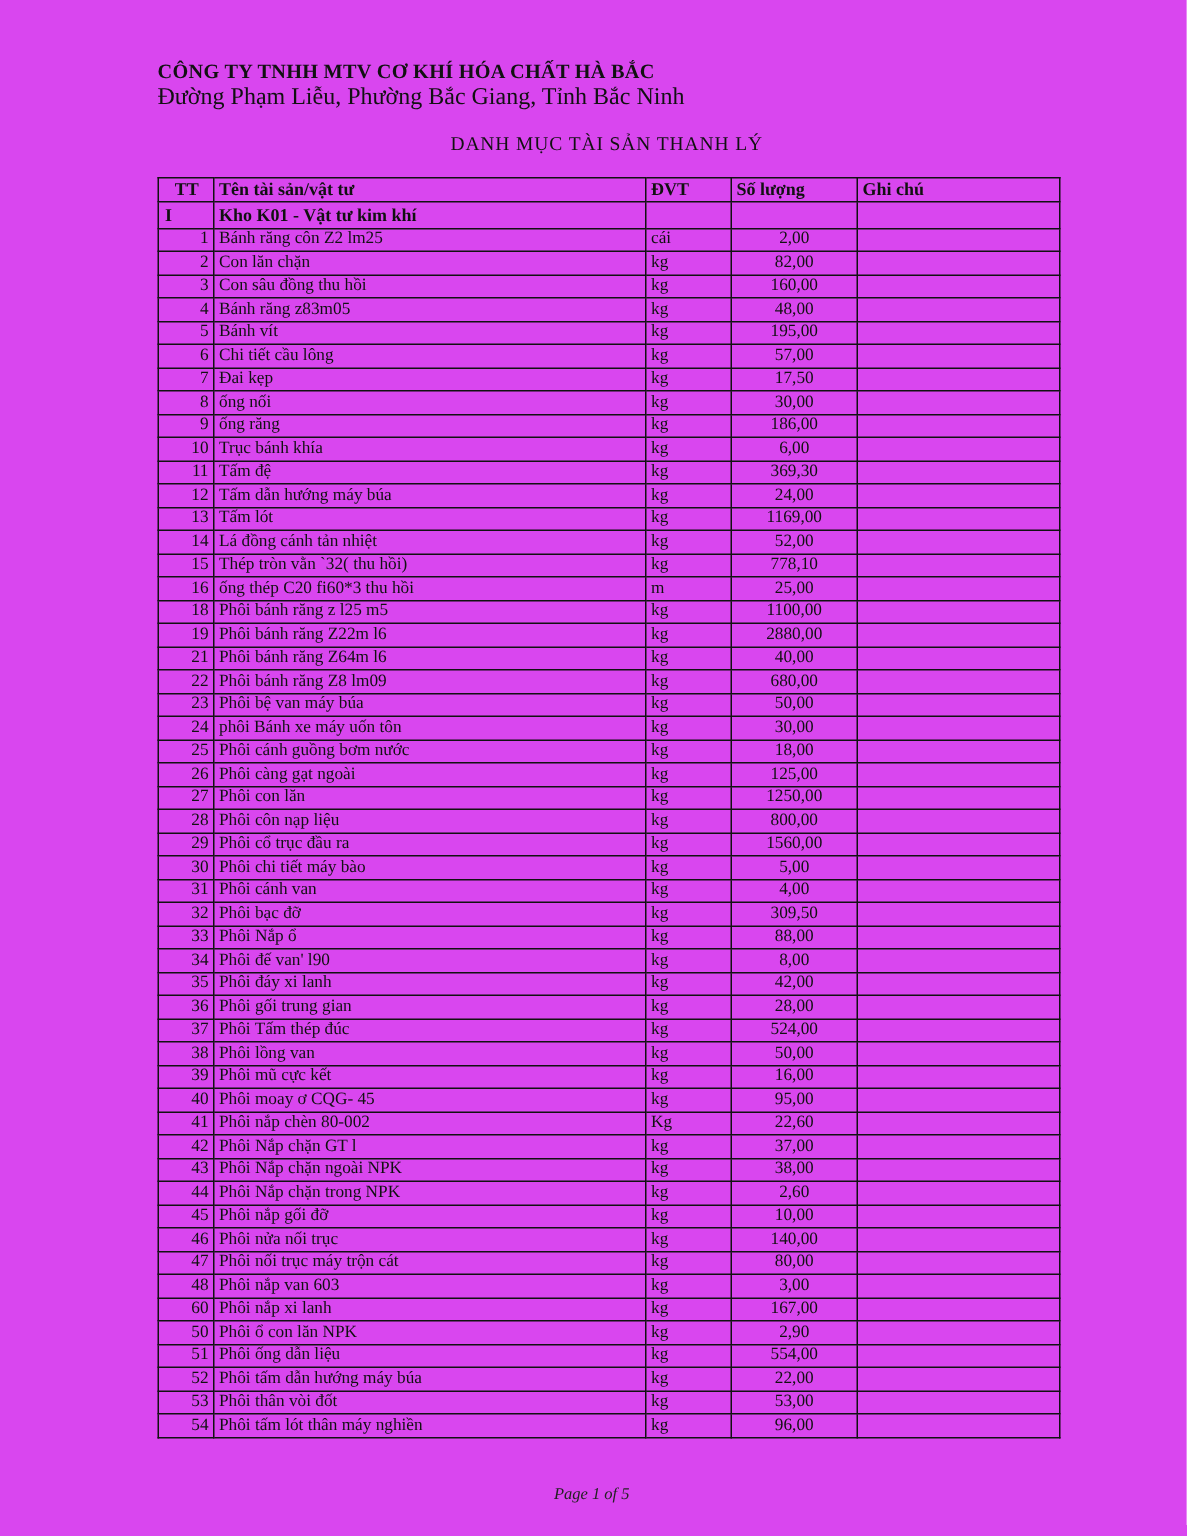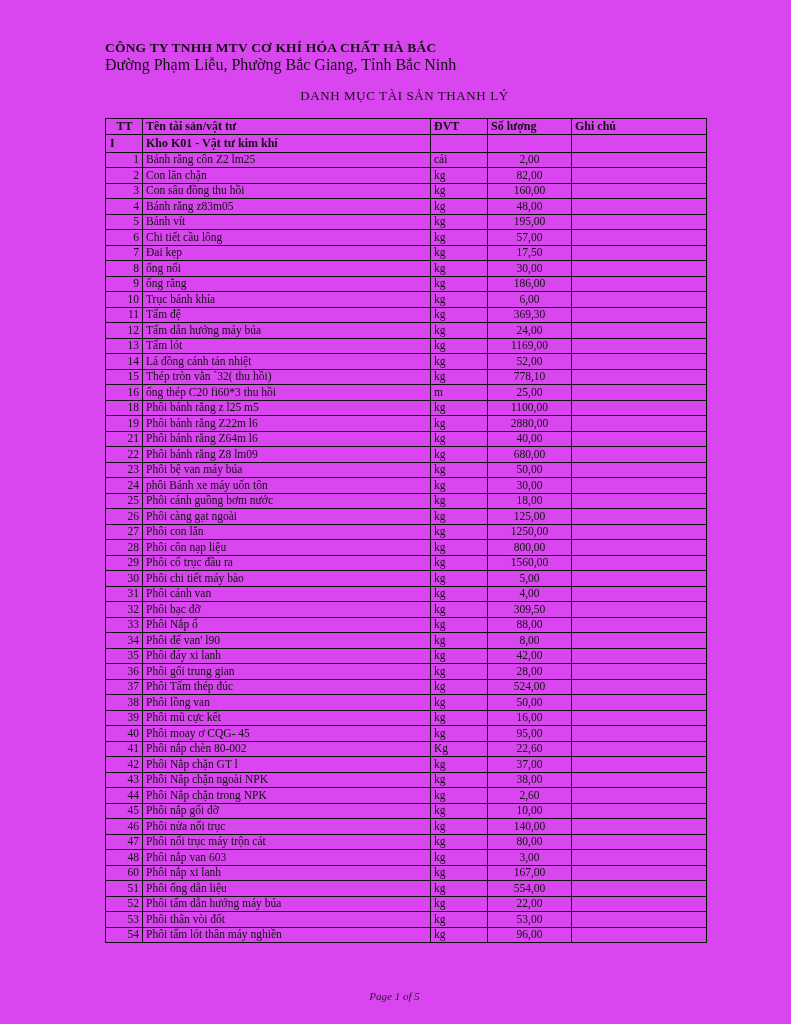--- a/index.html
+++ b/index.html
@@ -504,20 +504,27 @@
             <td class="note"></td>
           </tr>
           <tr>
             <td class="tt">60</td>
             <td class="name">Phôi nắp xi lanh</td>
             <td class="unit">kg</td>
             <td class="qty">167,00</td>
             <td class="note"></td>
           </tr>
           <tr>
+            <td class="tt">50</td>
+            <td class="name">Phôi ổ con lăn NPK</td>
+            <td class="unit">kg</td>
+            <td class="qty">2,90</td>
+            <td class="note"></td>
+          </tr>
+          <tr>
             <td class="tt">51</td>
             <td class="name">Phôi ống dẫn liệu</td>
             <td class="unit">kg</td>
             <td class="qty">554,00</td>
             <td class="note"></td>
           </tr>
           <tr>
             <td class="tt">52</td>
             <td class="name">Phôi tấm dẫn hướng máy búa</td>
             <td class="unit">kg</td>

